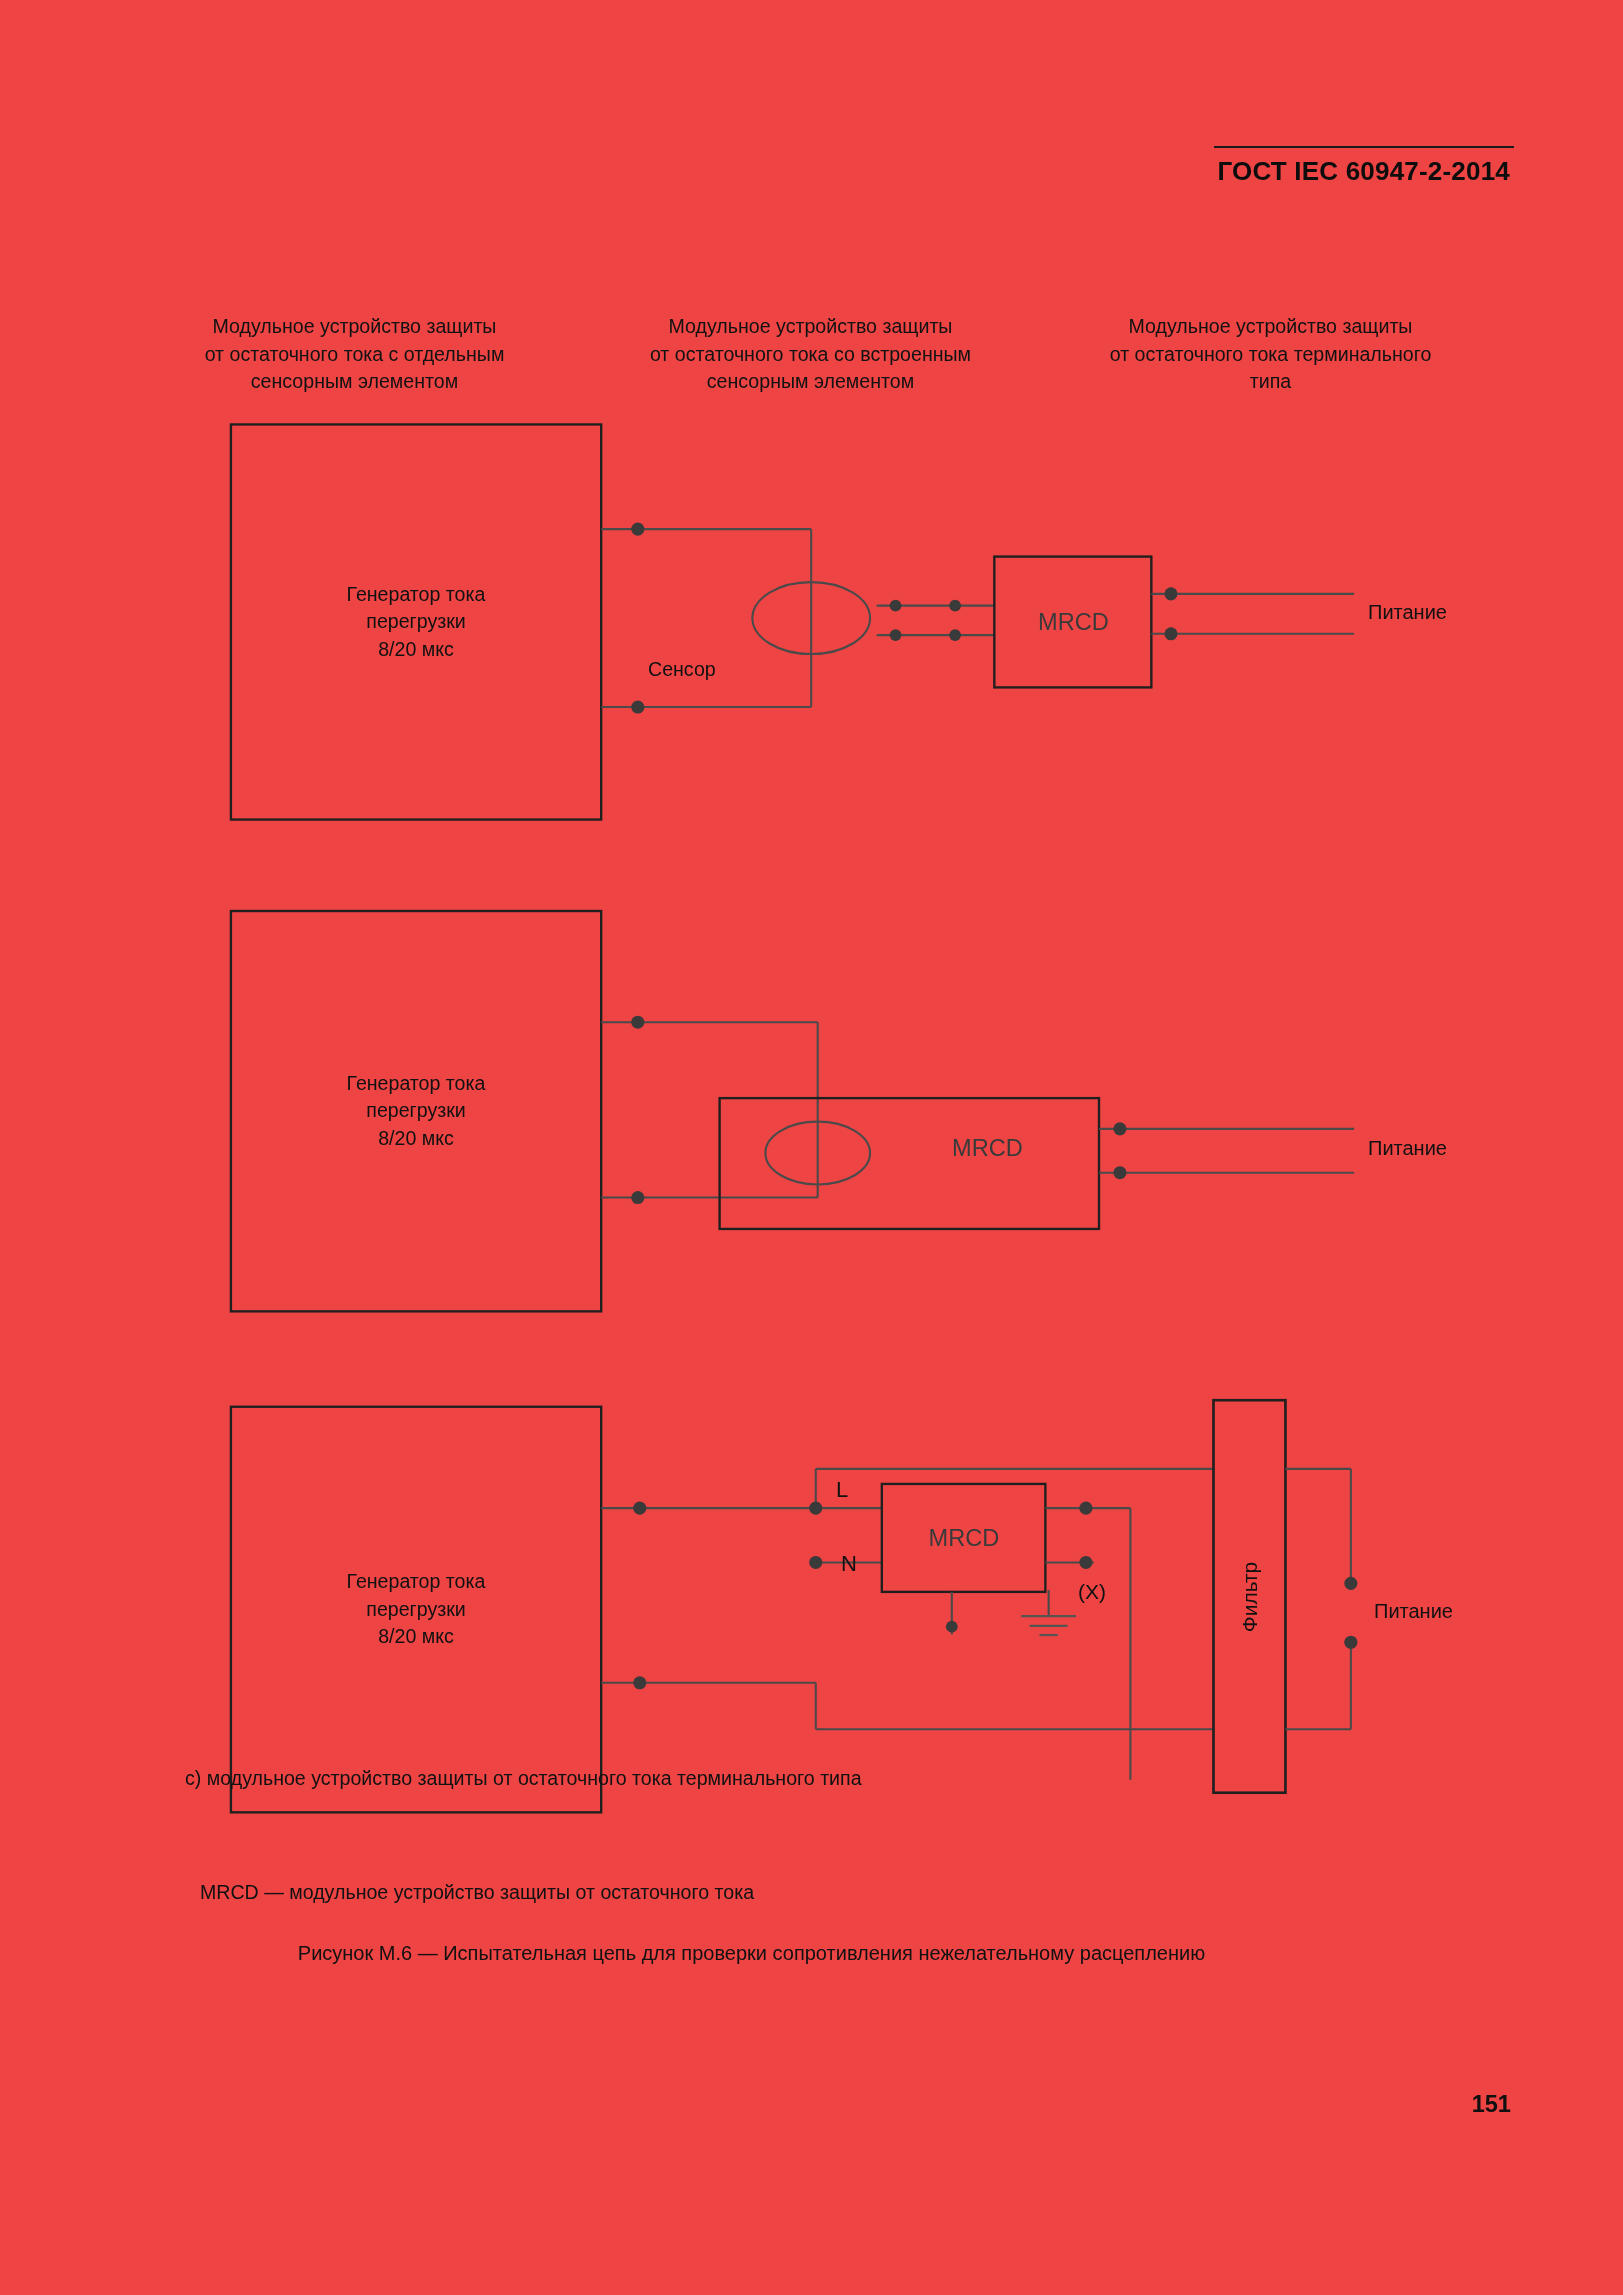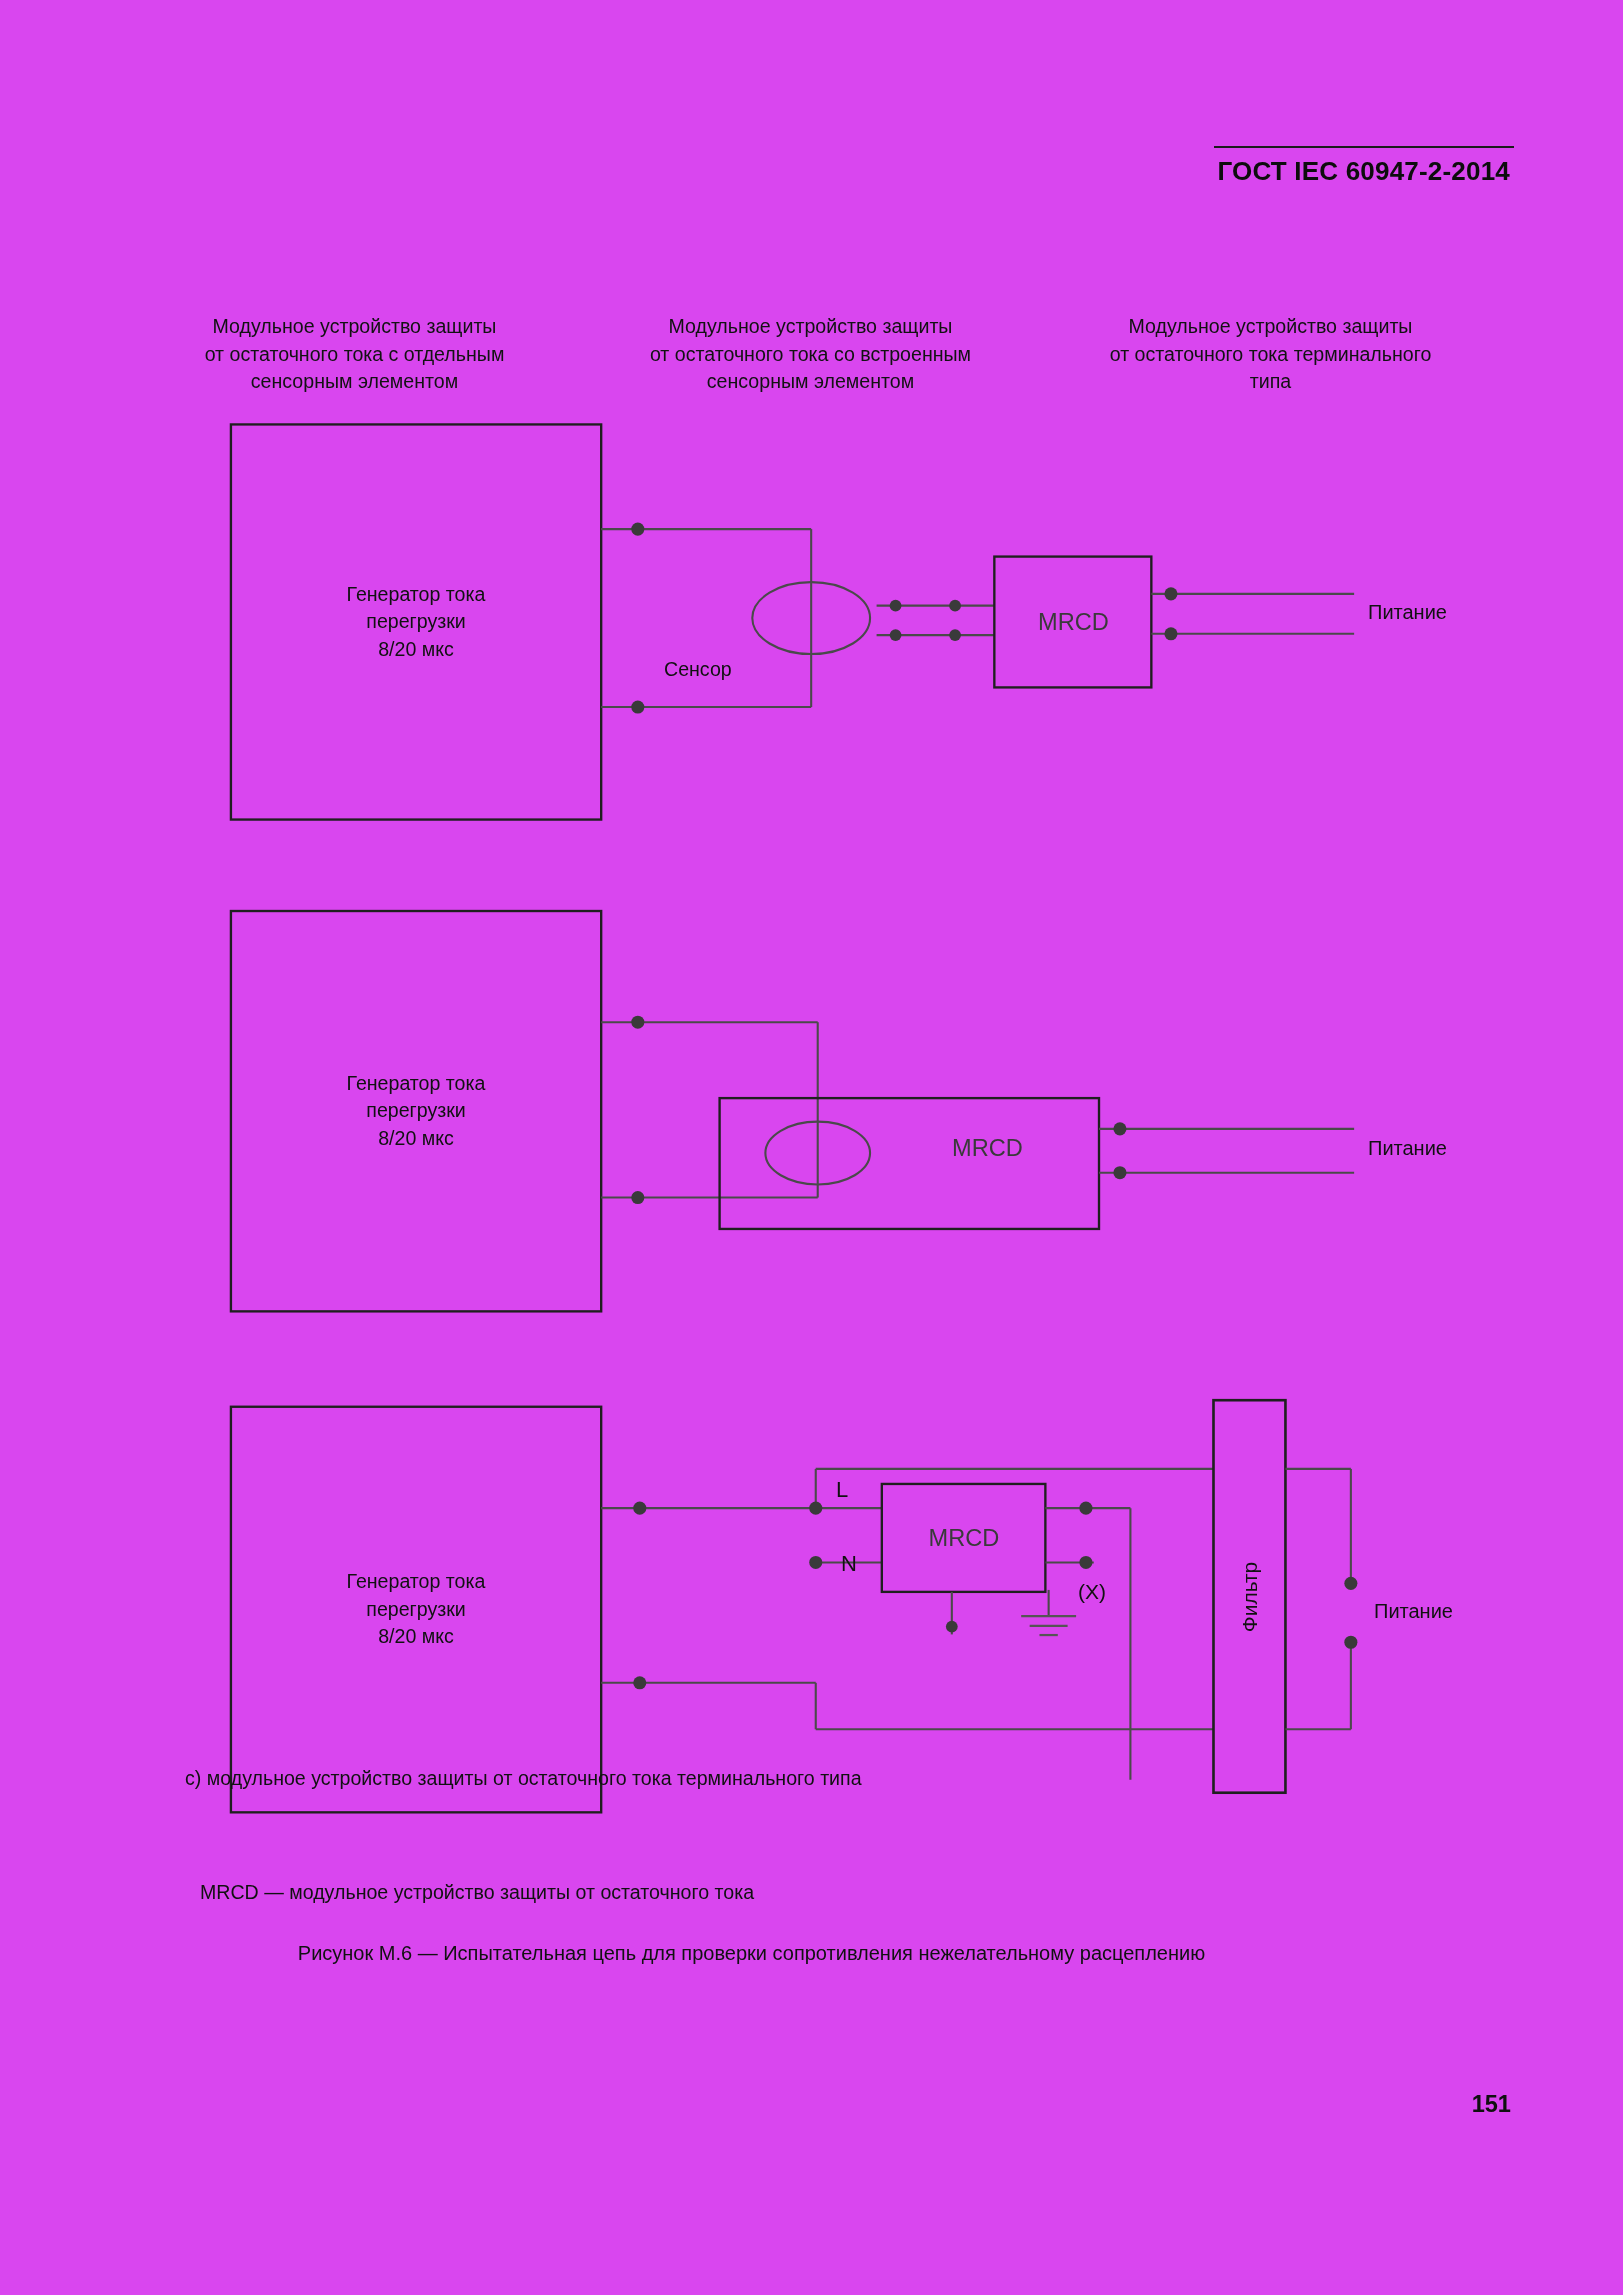--- a/index.html
+++ b/index.html
@@ -7,21 +7,21 @@
     padding: 0;
     background: #ffffff;
   }
   body {
     font-family: "Liberation Sans", sans-serif;
   }
   .page {
     position: relative;
     width: 1623px;
     height: 2295px;
-    background: #d946ef;
+    background: #ef4444;
     overflow: hidden;
   }
 
   
   .doc-header {
     position: absolute;
     top: 156px;
     right: 113px;
     font-size: 26px;
     font-weight: bold;
@@ -160,21 +160,21 @@
       </g>
     </svg>
 
     <div style="position:absolute;left:231px;top:18.3px;width:370px;height:395px;display:flex;align-items:center;justify-content:center;text-align:center;font-size:19.6px;line-height:27.5px;color:#111">
       <div>
         <div>Генератор тока</div>
         <div>перегрузки</div>
         <div>8/20 мкс</div>
       </div>
     </div>
-    <div style="position:absolute;left:664px;top:252px;font-size:19.6px;color:#111">Сенсор</div>
+    <div style="position:absolute;left:648px;top:252px;font-size:19.6px;color:#111">Сенсор</div>
     <div style="position:absolute;left:995px;top:151px;width:157px;height:131px;display:flex;align-items:center;justify-content:center;font-size:23.6px;color:#3a3a3a">MRCD</div>
     <div style="position:absolute;left:1368px;top:195px;font-size:20px;color:#111">Питание</div>
   </div>
 
 
   <div class="diagram" style="top:903px;height:419px">
     <svg width="1623" height="419" viewBox="0 0 2481 640" xmlns="http://www.w3.org/2000/svg">
       <g fill="none" stroke="#4a4a4a" stroke-width="3.2">
 
         <rect x="353" y="12" width="566" height="612" stroke="#1f1f1f" stroke-width="3.6"></rect>

